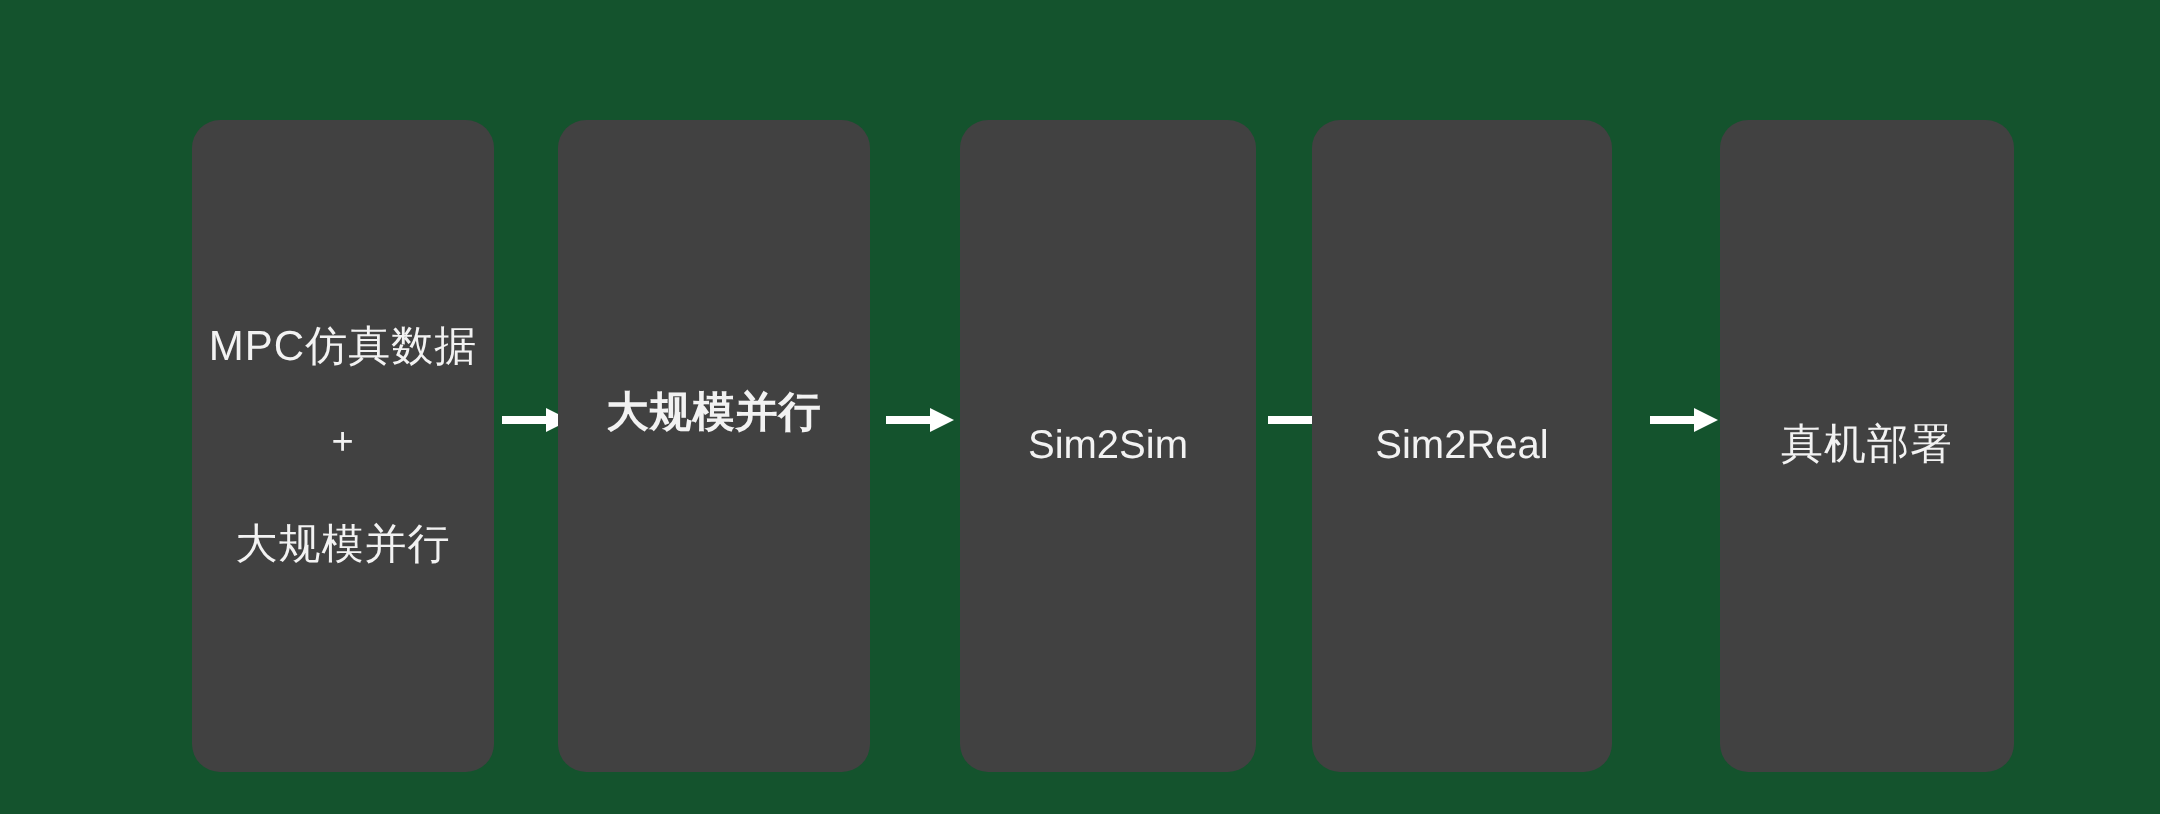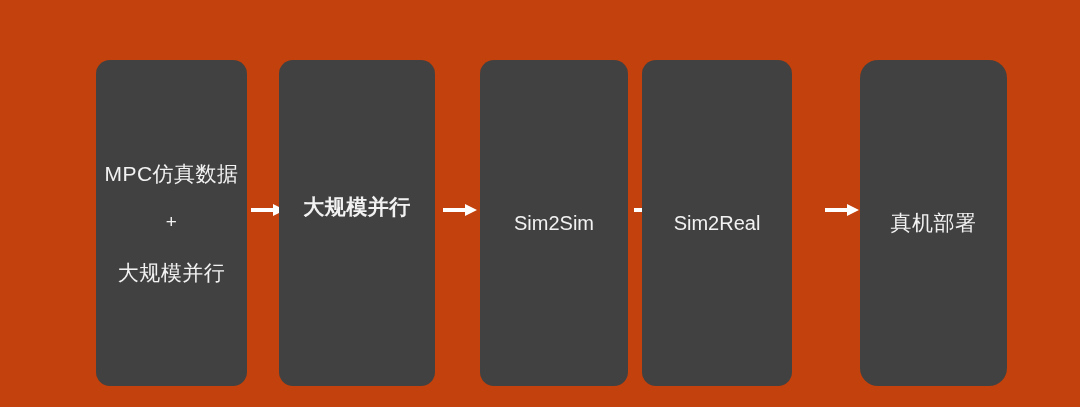--- a/index.html
+++ b/index.html
@@ -8,41 +8,41 @@
     padding: 0;
     background: #000000;
   }
   body {
     font-family: "Liberation Sans", "DejaVu Sans", sans-serif;
   }
   #canvas {
     position: relative;
     width: 1080px;
     height: 407px;
-    background: #c2410c;
+    background: #14532d;
     overflow: hidden;
   }
   .stage-box {
     position: absolute;
     top: 60px;
     height: 326px;
     background: #414141;
     border-radius: 14px;
     display: flex;
     flex-direction: column;
     align-items: center;
     justify-content: center;
     box-sizing: border-box;
   }
   
   #box-1 { left: 96px;  width: 151px; }
   #box-2 { left: 279px; width: 156px; font-family: Liberation Mono, monospace; }
   #box-3 { left: 480px; width: 148px; }
-  #box-4 { left: 642px; width: 150px; }
-  #box-5 { left: 860px; width: 147px; border-radius: 18px; }
+  #box-4 { left: 656px; width: 150px; }
+  #box-5 { left: 860px; width: 147px; }
 
   .box-lines {
     display: flex;
     flex-direction: column;
     align-items: center;
     justify-content: center;
     width: 100%;
   }
   .line {
     color: #f2f2f2;

